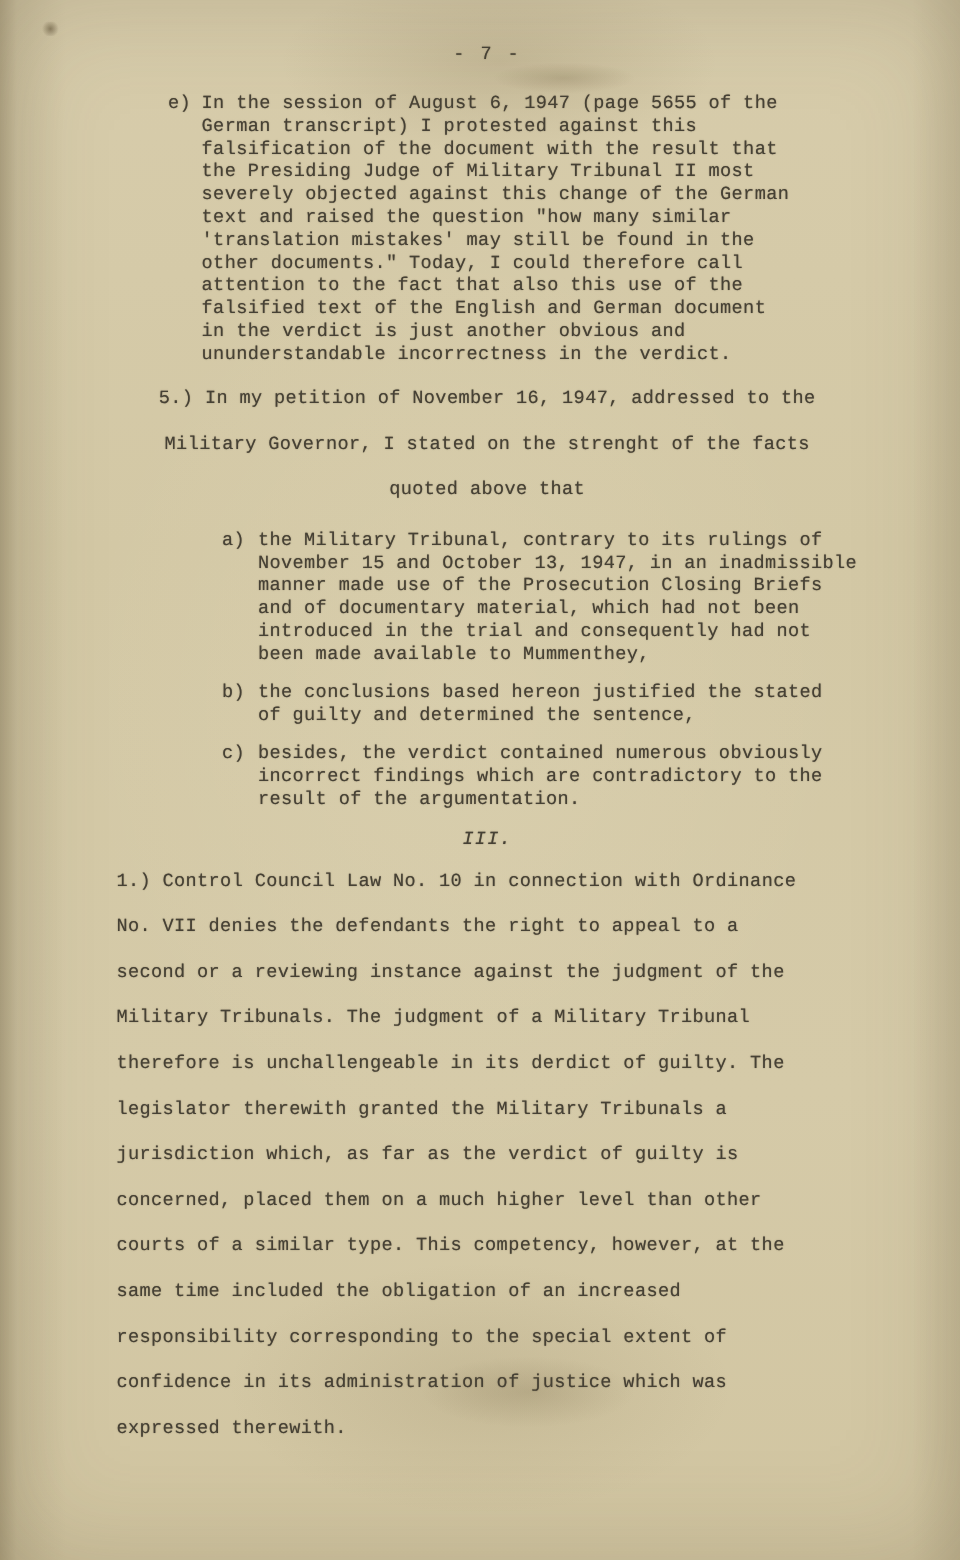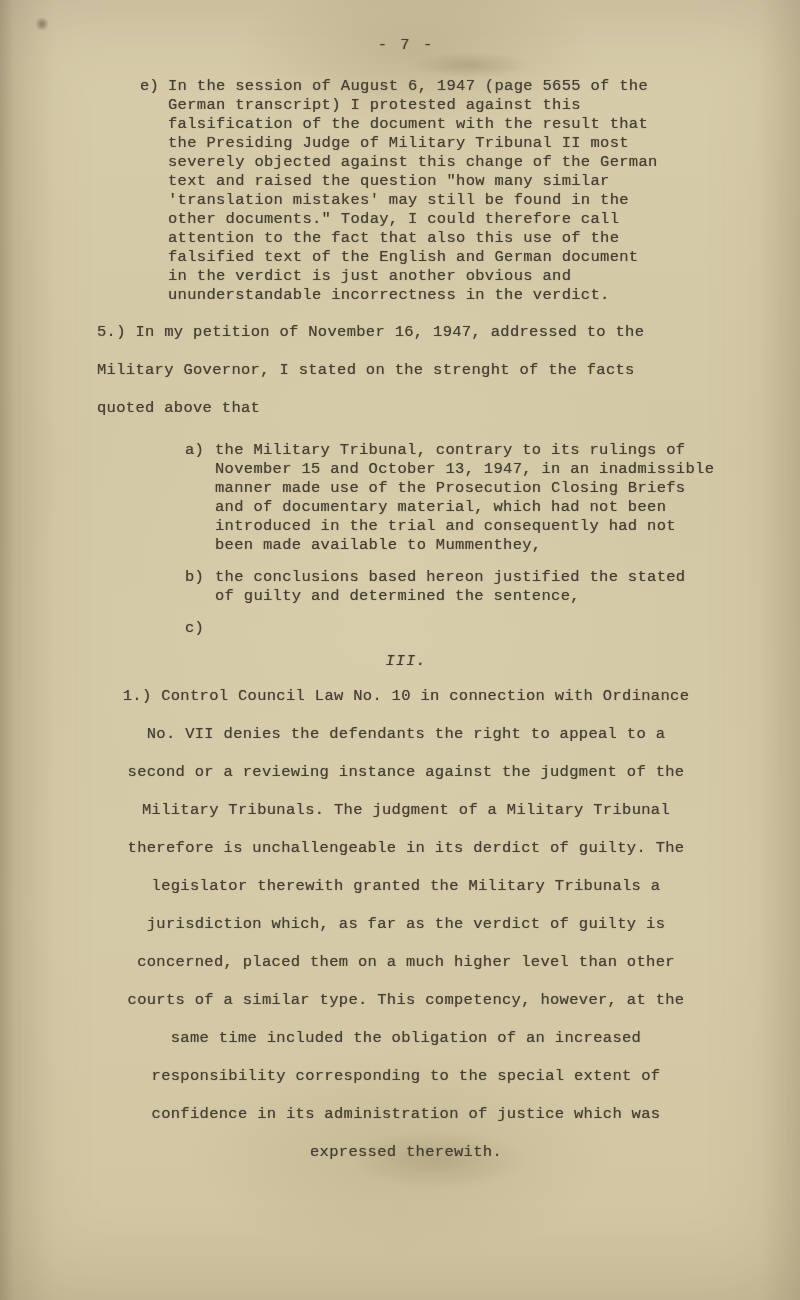--- a/index.html
+++ b/index.html
@@ -47,31 +47,31 @@
   }
   .para { font-size: 15.5px; letter-spacing: 0.3px; margin: 0; }
   .ptext { white-space: pre-line; }
   .hang { display: flex; line-height: 19px; }
   .plabel { flex: none; }
   .para-e { margin-left: 43px; margin-top: 22px; }
   .para-e .plabel { width: 28px; }
   .sub { margin-left: 88px; }
   .sub .plabel { width: 30px; }
   .dbl { line-height: 38px; }
-  .para-5 { margin-top: 8px; }
+  .para-5 { margin-top: 8px; text-align: center; }
   .para-a { margin-top: 14px; }
   .para-b { margin-top: 13px; }
   .para-c { margin-top: 13px; }
   .heading {
     text-align: center;
     font-size: 15.5px; line-height: 19px; letter-spacing: 1px;
     margin-top: 14px;
     font-style: italic;
   }
-  .para-1 { margin-top: 6px; text-align: center; }
+  .para-1 { margin-top: 6px; }
 </style>
 </head>
 <body>
 
 <div class="sheet">
   <div class="speck speck-1"></div>
   <div class="speck speck-2"></div>
   <div class="speck speck-3"></div>
 
   <div class="content">
@@ -109,20 +109,23 @@
     </div>
 
     <div class="para hang sub para-b">
       <span class="plabel">b)</span>
       <span class="ptext">the conclusions based hereon justified the stated
 of guilty and determined the sentence,</span>
     </div>
 
     <div class="para hang sub para-c">
       <span class="plabel">c)</span>
+      <span class="ptext">besides, the verdict contained numerous obviously
+incorrect findings which are contradictory to the
+result of the argumentation.</span>
     </div>
 
     <div class="heading">III.</div>
 
     <p class="para dbl para-1"><span class="plabel-inline">1.)</span> <span class="ptext">Control Council Law No. 10 in connection with Ordinance
 No. VII denies the defendants the right to appeal to a
 second or a reviewing instance against the judgment of the
 Military Tribunals. The judgment of a Military Tribunal
 therefore is unchallengeable in its derdict of guilty. The
 legislator therewith granted the Military Tribunals a

